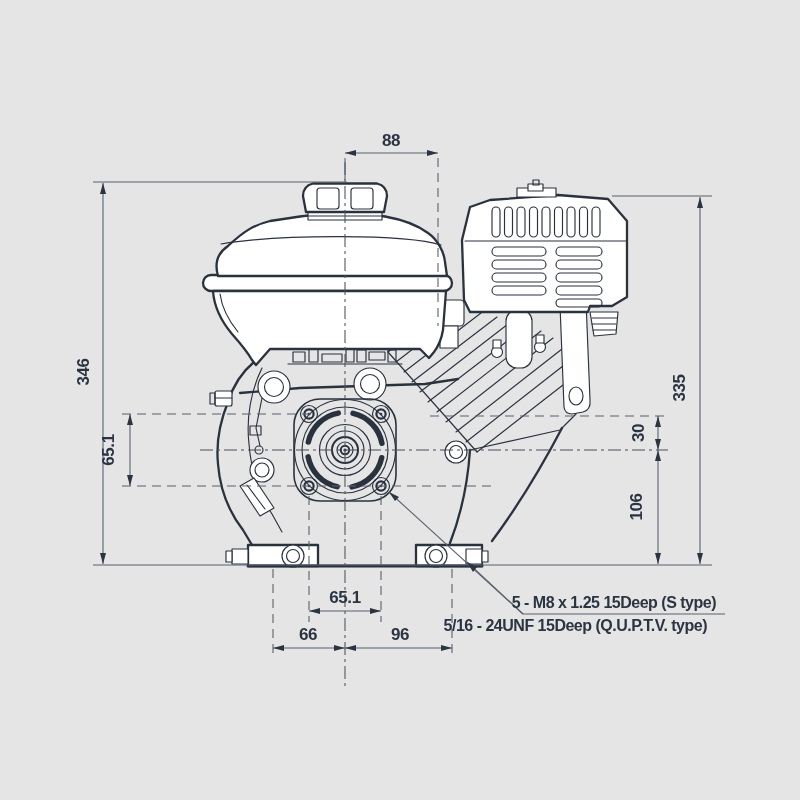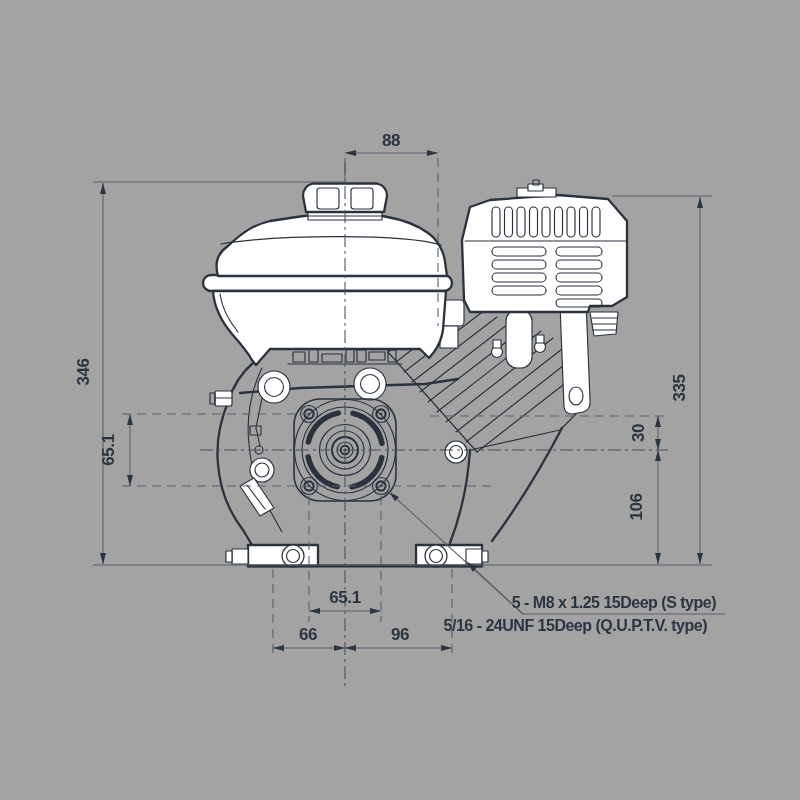--- a/index.html
+++ b/index.html
@@ -1,16 +1,16 @@
 <!DOCTYPE html>
 <html><head>
 <meta charset="utf-8">
 <style>
   html,body{margin:0;padding:0;background:#ffffff;}
-  .stage{position:relative;width:800px;height:800px;background:#a3a3a3;overflow:hidden;
+  .stage{position:relative;width:800px;height:800px;background:#e5e5e5;overflow:hidden;
          font-family:"Liberation Sans",sans-serif;}
   svg{display:block;}
   .dim-text{font-family:"Liberation Sans",sans-serif;font-weight:bold;font-size:17px;
             letter-spacing:-0.4px;fill:#2b3542;}
   .ann-text{font-family:"Liberation Sans",sans-serif;font-weight:bold;font-size:16px;
             letter-spacing:-0.5px;fill:#2b3542;}
   .eng{stroke:#2a323e;fill:none;stroke-linecap:round;stroke-linejoin:round;}
   .eng-thick{stroke-width:2.3;}
   .eng-thin{stroke-width:1.15;}
   .wfill{fill:#ffffff;}

